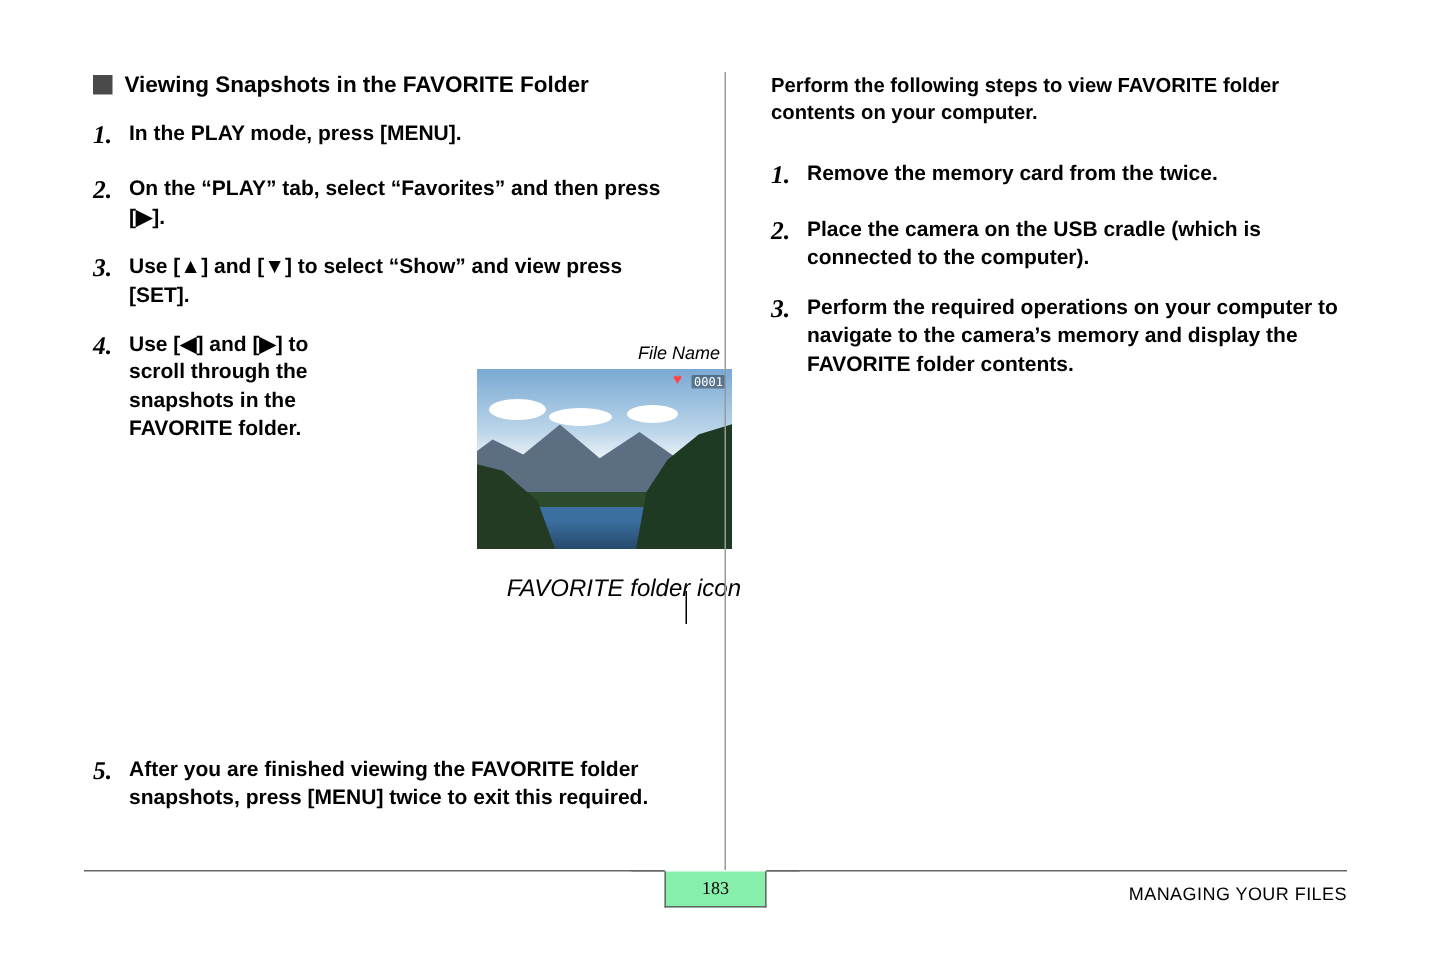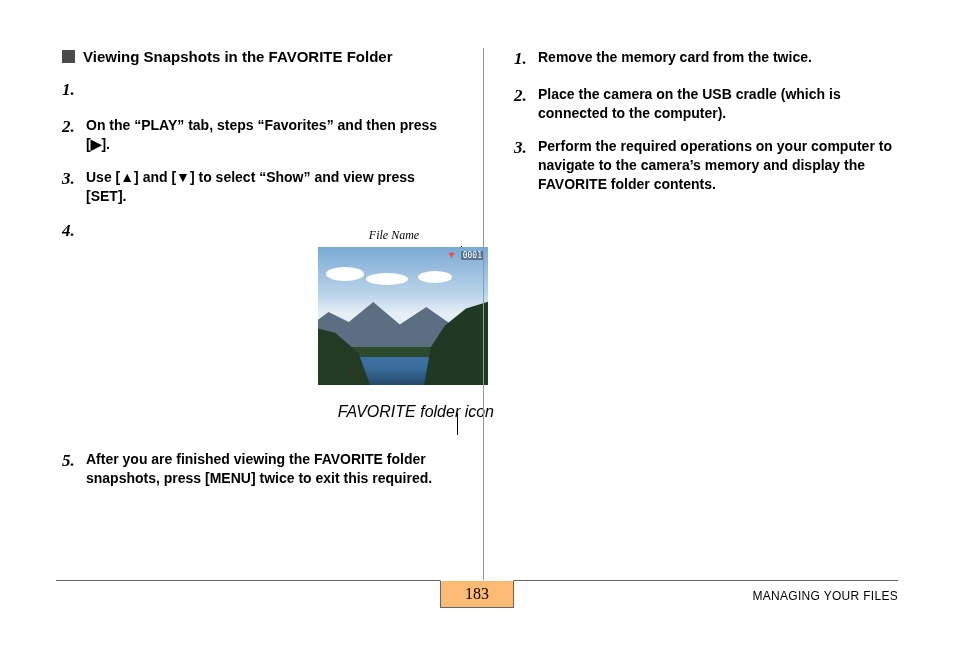--- a/index.html
+++ b/index.html
@@ -60,34 +60,33 @@
   
   .fig-wrap {
     position: absolute;
     left: 246px;
     top: 180px;
     width: 190px;
   }
   .fig-label-top {
     font-style: italic;
     font-size: 12px;
-    text-align: center;
+    text-align: right;
     padding-right: 18px;
     margin-bottom: 4px;
-    font-family: Liberation Serif, serif;
   }
   .fig-ptr-line-top {
     position: absolute;
     right: 36px; top: 18px;
     width: 1px; height: 22px;
     background: #000;
   }
   .thumb {
     width: 170px;
-    height: 138px;
+    height: 120px;
     margin: 0 auto;
     background: #7f1d1d;
     position: relative;
     overflow: hidden;
   }
   .sky {
     position: absolute; inset: 0;
     background: linear-gradient(#7aa9d4 0%, #bcd6ea 35%, #e6eef6 48%, #e6eef6 48%);
   }
   .cloud {
@@ -170,24 +169,24 @@
     border-top: 1px solid #666;
     position: relative;
     height: 40px;
   }
   .page-num-box {
     position: absolute;
     left: 50%; top: -1px;
     transform: translateX(-50%);
     border: 1px solid #666;
     border-top: 1px solid #fff;
-    background: #fdba74;
+    background: #86efac;
     padding: 4px 24px 4px;
     font-family: "Times New Roman", serif;
-    font-size: 16px;
+    font-size: 12px;
     text-align: right;
   }
   .page-num-box::before, .page-num-box::after {
     content: "";
     position: absolute;
     top: -1px;
     width: 22px; height: 1px;
     background: #666;
   }
   .page-num-box::before { left: -1px; transform: translateX(-100%);}
@@ -207,31 +206,33 @@
 
   <div class="col col-left">
     <div class="section-head">
       <span class="bullet-square"></span>
       <span>Viewing Snapshots in the FAVORITE Folder</span>
     </div>
 
     <ol class="steps">
       <li>
         <span class="num">1.</span>
+        <span class="step-text">In the PLAY mode, press [MENU].</span>
       </li>
       <li>
         <span class="num">2.</span>
-        <span class="step-text">On the “PLAY” tab, steps “Favorites” and then press [▶].</span>
+        <span class="step-text">On the “PLAY” tab, select “Favorites” and then press [▶].</span>
       </li>
       <li>
         <span class="num">3.</span>
         <span class="step-text">Use [▲] and [▼] to select “Show” and view press [SET].</span>
       </li>
       <li>
         <span class="num">4.</span>
+        <span class="step-text step4-body">Use [◀] and [▶] to scroll through the snapshots in the FAVORITE folder.</span>
       </li>
     </ol>
 
     <div class="fig-wrap">
       <div class="fig-label-top">File Name</div>
       <div class="fig-ptr-line-top"></div>
       <div class="thumb">
         <div class="sky"></div>
         <div class="cloud c1"></div>
         <div class="cloud c2"></div>
@@ -256,20 +257,21 @@
 
     <ol class="steps">
       <li>
         <span class="num">5.</span>
         <span class="step-text">After you are finished viewing the FAVORITE folder snapshots, press [MENU] twice to exit this required.</span>
       </li>
     </ol>
   </div>
 
   <div class="col col-right">
+    <p class="intro">Perform the following steps to view FAVORITE folder contents on your computer.</p>
     <ol class="steps">
       <li>
         <span class="num">1.</span>
         <span class="step-text">Remove the memory card from the twice.</span>
       </li>
       <li>
         <span class="num">2.</span>
         <span class="step-text">Place the camera on the USB cradle (which is connected to the computer).</span>
       </li>
       <li>

